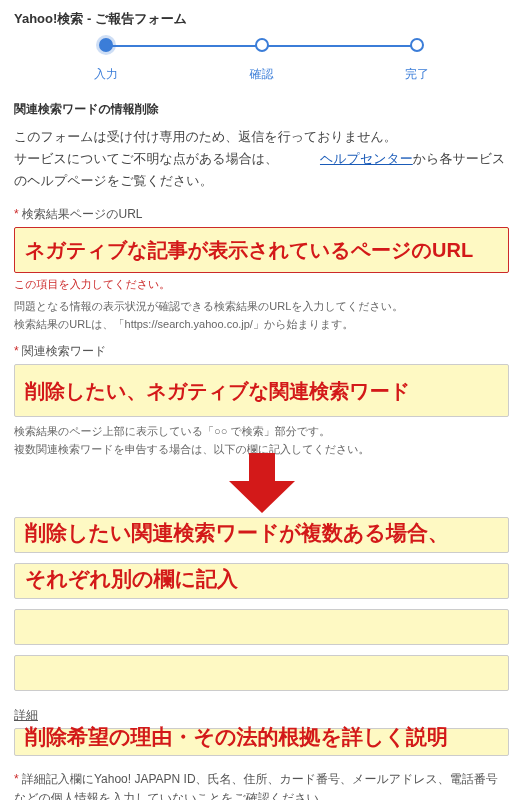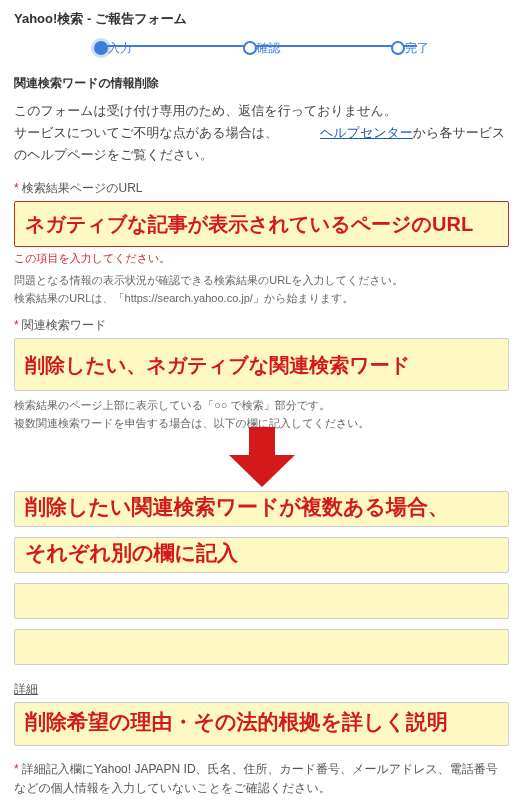--- a/index.html
+++ b/index.html
@@ -1,21 +1,21 @@
 <!DOCTYPE html>
 <html><head>
 <meta charset="utf-8">
 <style>
 * { box-sizing: border-box; margin: 0; padding: 0; }
 body { font-family: "Hiragino Kaku Gothic ProN", "Meiryo", sans-serif; font-size: 12px; color: #333; background: #fff; width: 523px; }
 .container { padding: 10px 14px 20px; }
 .page-title { font-size: 13px; font-weight: bold; margin-bottom: 10px; }
 .stepper { display: flex; align-items: center; justify-content: space-between; padding: 0 80px; margin-bottom: 6px; position: relative; }
 .stepper-line { position: absolute; top: 7px; left: 92px; right: 92px; height: 2px; background: #3b7dd8; z-index: 0; }
-.step { display: flex; align-items: center; gap: 0; z-index: 1; position: relative; }
+.step { display: flex; flex-direction: column; align-items: center; gap: 12px; z-index: 1; position: relative; }
 .step-circle { width: 14px; height: 14px; border-radius: 50%; border: 2px solid #3b7dd8; background: #fff; }
 .step-circle.active { background: #3b7dd8; box-shadow: 0 0 0 3px rgba(59,125,216,0.25); }
 .step-label { font-size: 12px; color: #3b7dd8; margin-top: 2px; }
 .section-heading { font-size: 12px; font-weight: bold; margin: 18px 0 8px; }
 .intro { font-size: 13px; line-height: 1.7; color: #444; margin-bottom: 14px; }
 .intro a { color: #1a5bb8; text-decoration: underline; margin-left: 42px; }
 .field-label { font-size: 12px; color: #555; margin: 10px 0 4px; }
 .field-label .req { color: #cc2a2a; margin-right: 3px; }
 .text-input, .text-area { width: 100%; border: 1px solid #ccc; border-radius: 2px; padding: 8px 10px; font-size: 12px; font-family: inherit; background: #fef9c3; }
 .text-area { resize: none; }
@@ -23,21 +23,21 @@
 .anno-red { color: #d31919; font-weight: bold; font-size: 20px; line-height: 1; pointer-events: none; }
 .url-box { height: 46px; display: flex; align-items: center; }
 .url-box .anno-red { font-size: 20px; }
 .err { color: #cc2a2a; font-size: 11px; margin-top: 4px; }
 .help { font-size: 11px; color: #666; margin-top: 6px; line-height: 1.6; }
 .input-row { margin-top: 10px; }
 .input-row .text-input { height: 36px; font-family: Liberation Mono, monospace; }
 .kw-main { height: 53px; display: flex; align-items: center; }
 .kw-b { height: 44px; display: flex; align-items: center; }
 .arrow-wrap { display: flex; justify-content: center; margin: -6px 0 -6px; }
-.details-box { height: 44px; display: flex; align-items: flex-start; }
+.details-box { height: 28px; display: flex; align-items: flex-end; }
 </style>
 </head>
 <body>
 
 <div class="container">
   <div class="page-title">Yahoo!検索 - ご報告フォーム</div>
 
   <div class="stepper">
     <div class="stepper-line"></div>
     <div class="step">

